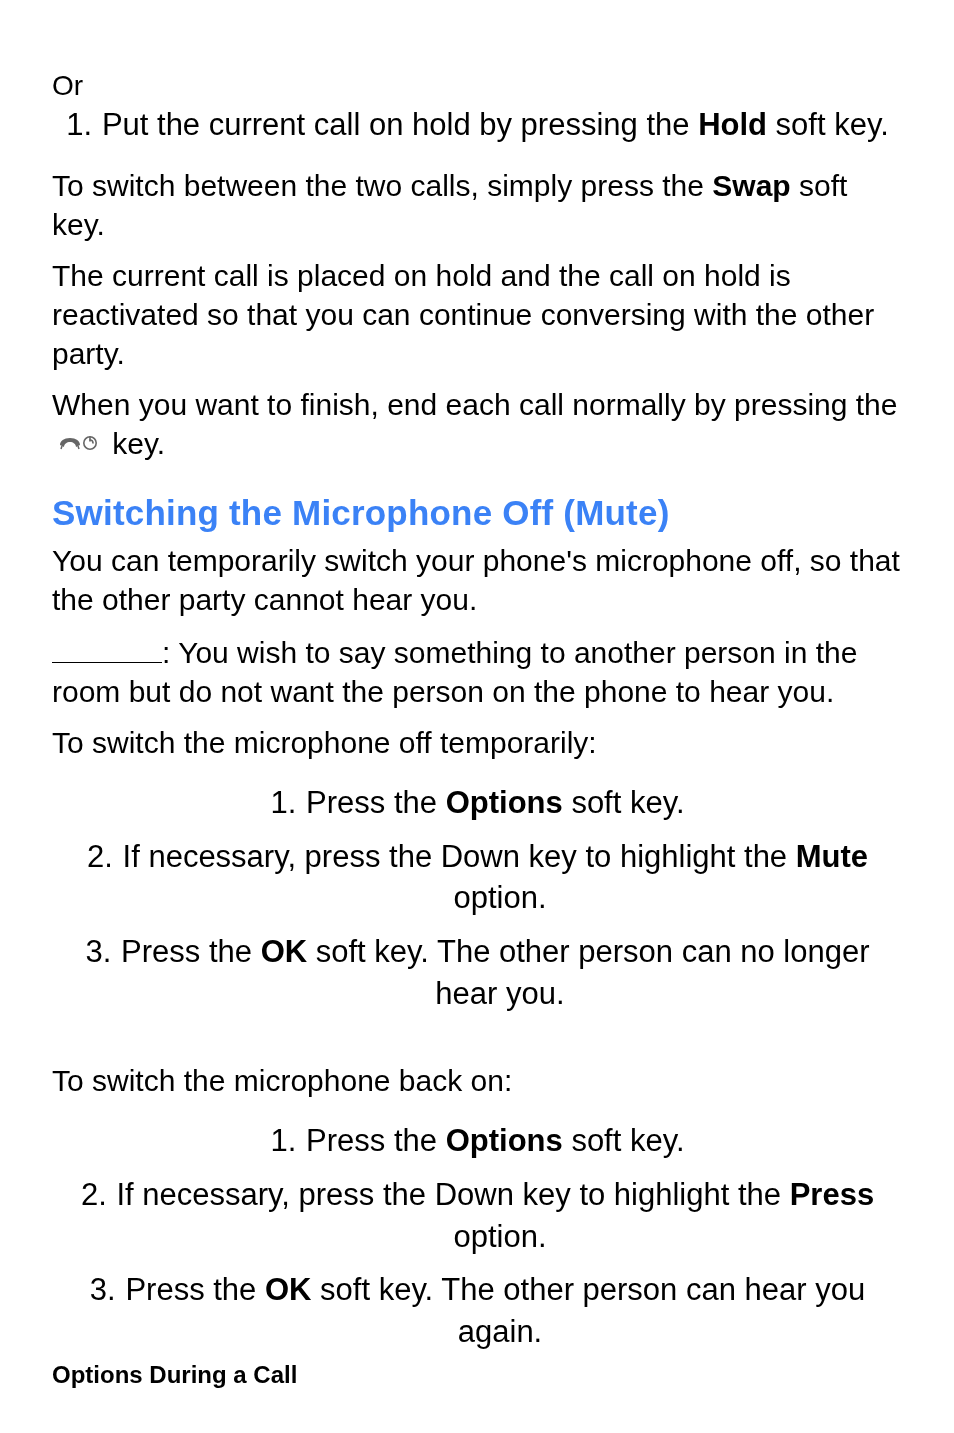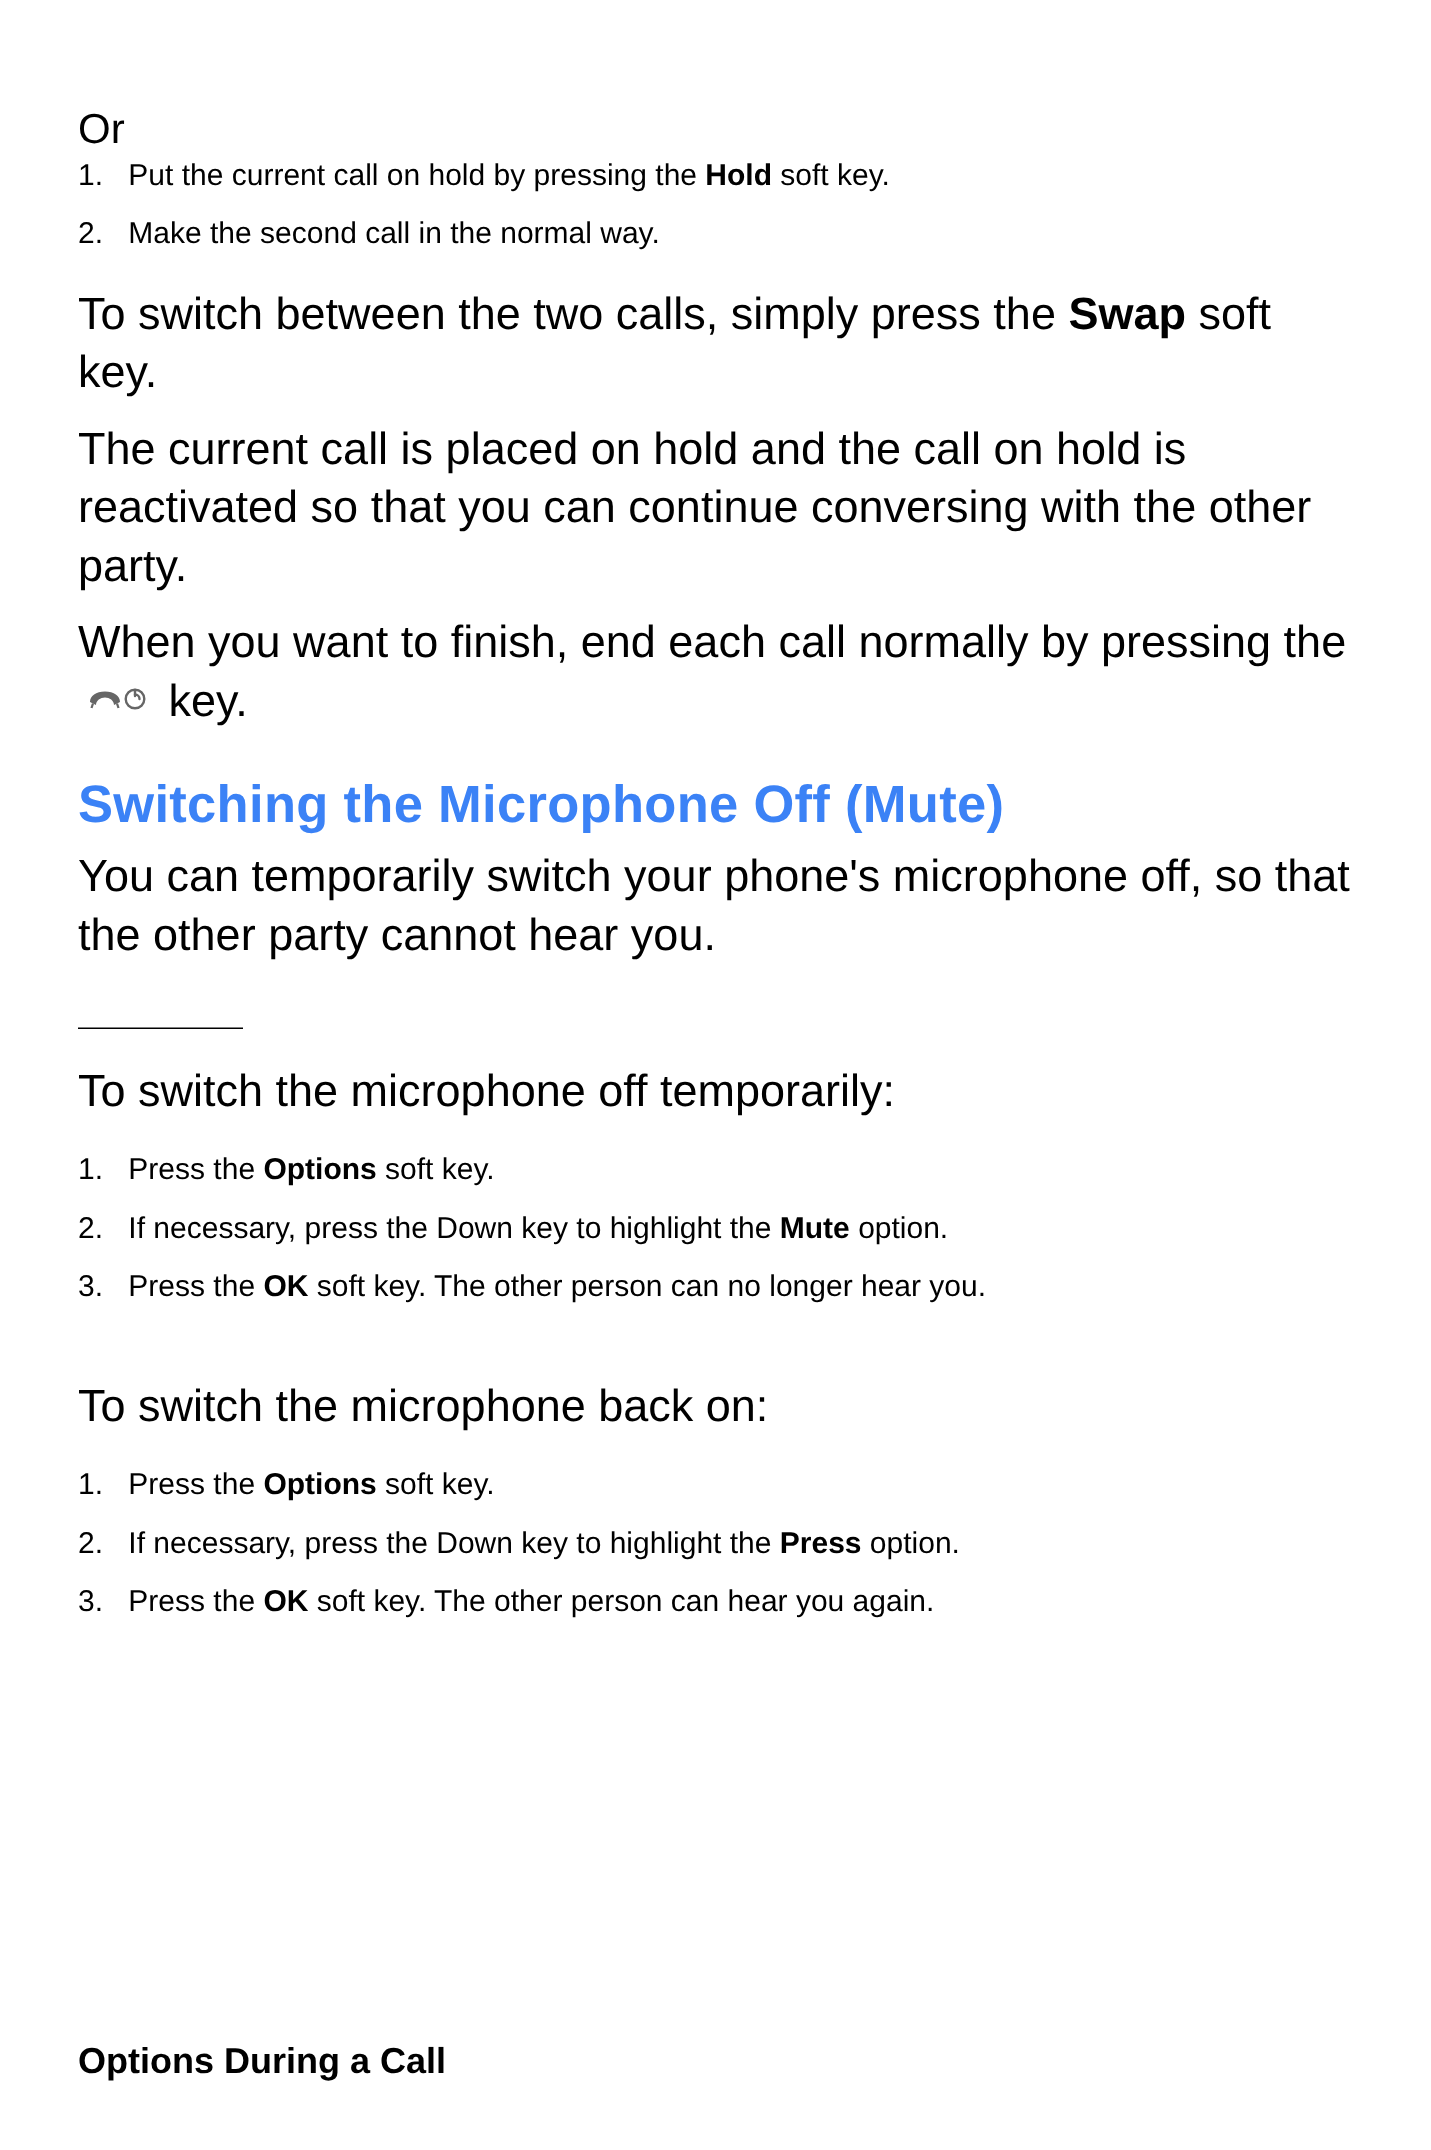--- a/index.html
+++ b/index.html
@@ -7,21 +7,21 @@
   body {
     font-family: Arial, Helvetica, sans-serif;
     color: #000;
     background: #fff;
     padding: 68px 52px 40px 52px;
     font-size: 26px;
     line-height: 1.25;
   }
   .or-text { font-size: 28px; margin-bottom: 1px; }
   .numbered-list { list-style: none; margin-bottom: 20px; }
-  .numbered-list li { font-size: 20px; line-height: 1.35; margin-bottom: 12px; padding-left: 46px; text-indent: -46px; }
+  .numbered-list li { font-size: 31px; line-height: 1.35; margin-bottom: 12px; padding-left: 46px; text-indent: -46px; text-align: center; }
   .numbered-list li .num { display: inline-block; width: 28px; text-indent: 0; }
   .body-block { font-size: 30px; line-height: 1.3; margin-bottom: 4px; }
   .body-block + .body-block { margin-top: 12px; }
   .section-heading {
     color: #3b82f6;
     font-family: "Arial Narrow", Arial, sans-serif;
     font-stretch: condensed;
     font-weight: bold;
     font-size: 35px;
     margin-top: 24px;
@@ -56,24 +56,20 @@
 </head>
 <body>
 
 <div class="or-text">Or</div>
 
 <ol class="numbered-list">
   <li>
     <span class="num">1.</span>
     <span>Put the current call on hold by pressing the </span><b>Hold</b><span> soft key.</span>
   </li>
-  <li>
-    <span class="num">2.</span>
-    <span>Make the second call in the normal way.</span>
-  </li>
 </ol>
 
 <div class="body-block">
   <span>To switch between the two calls, simply press the </span><b>Swap</b><span> soft key.</span>
 </div>
 
 <div class="body-block">The current call is placed on hold and the call on hold is reactivated so that you can continue conversing with the other party.</div>
 
 <div class="body-block mb20">
   <span>When you want to finish, end each call normally by pressing the </span>
@@ -91,21 +87,21 @@
     </svg>
   </span>
   <span> key.</span>
 </div>
 
 <div class="section-heading">Switching the Microphone Off (Mute)</div>
 
 <div class="body-block">You can temporarily switch your phone's microphone off, so that the other party cannot hear you.</div>
 
 <div class="example-line body-block">
-  <span class="example-underline"></span>
+  <span class="example-underline"></span><span>: You wish to say something to another person in the room but do not want the person on the phone to hear you.</span>
 </div>
 
 <div class="body-block mb20">To switch the microphone off temporarily:</div>
 
 <ol class="numbered-list">
   <li>
     <span class="num">1.</span>
     <span>Press the </span><b>Options</b><span> soft key.</span>
   </li>
   <li>

